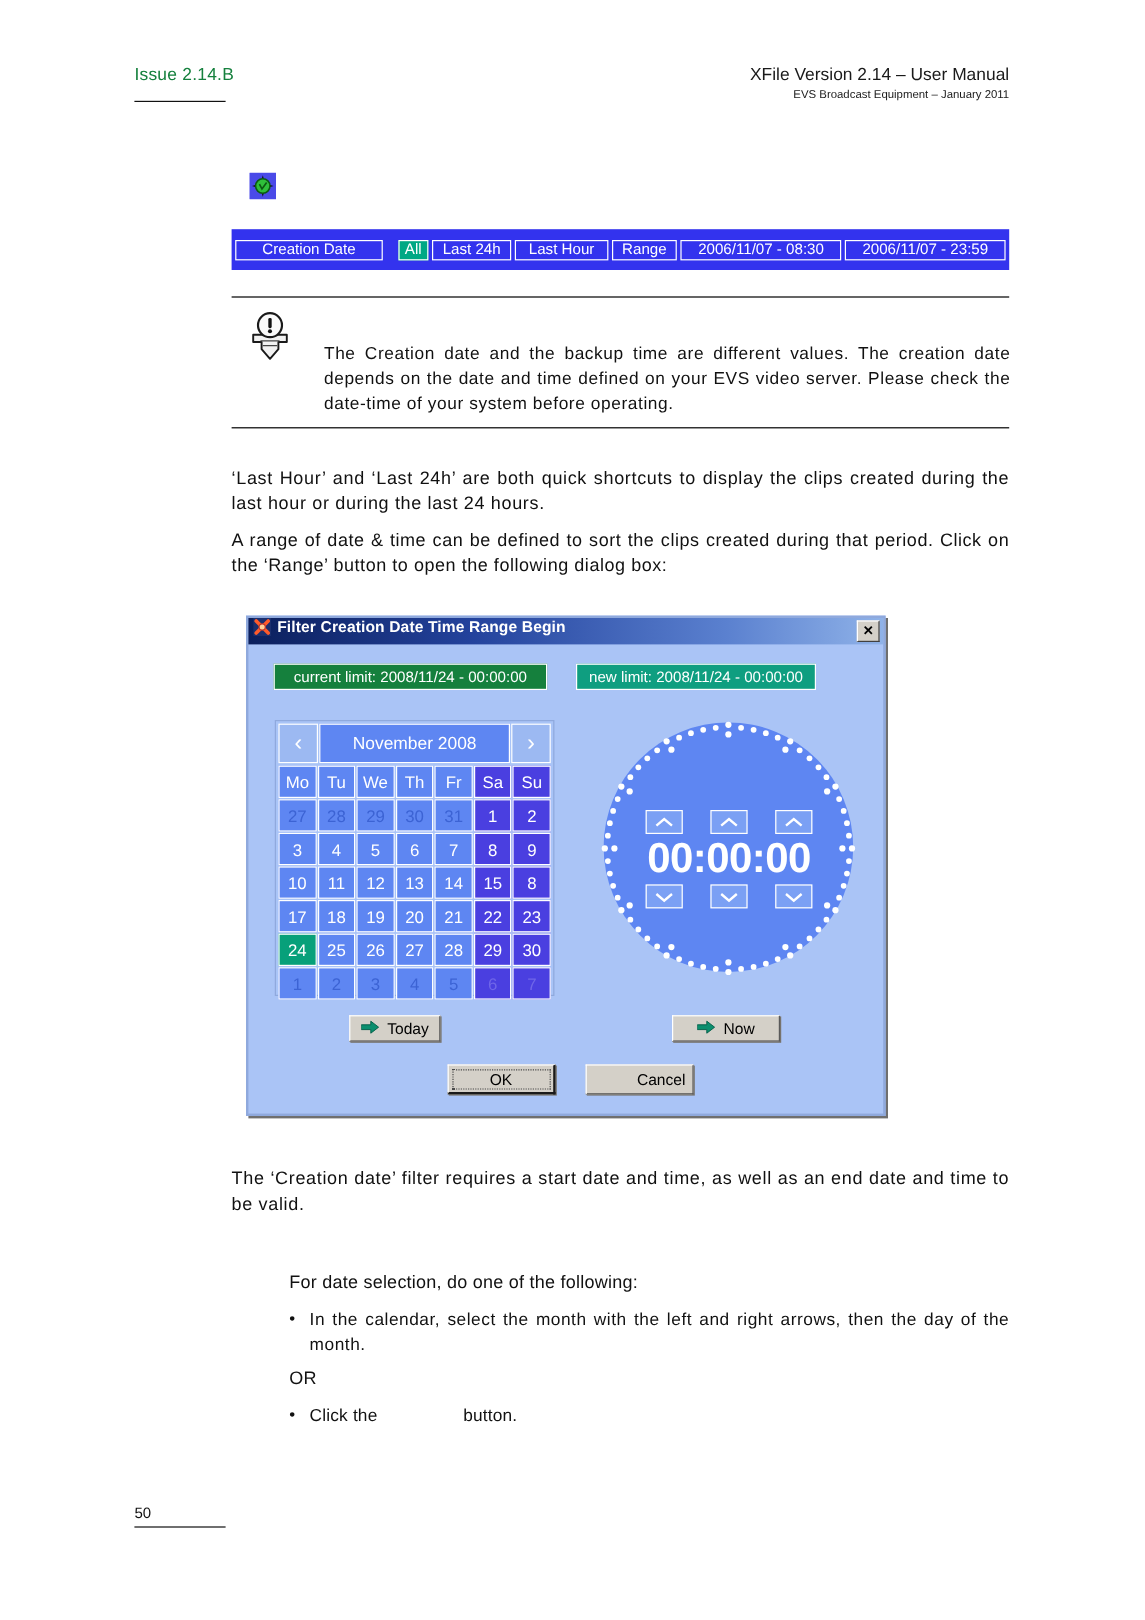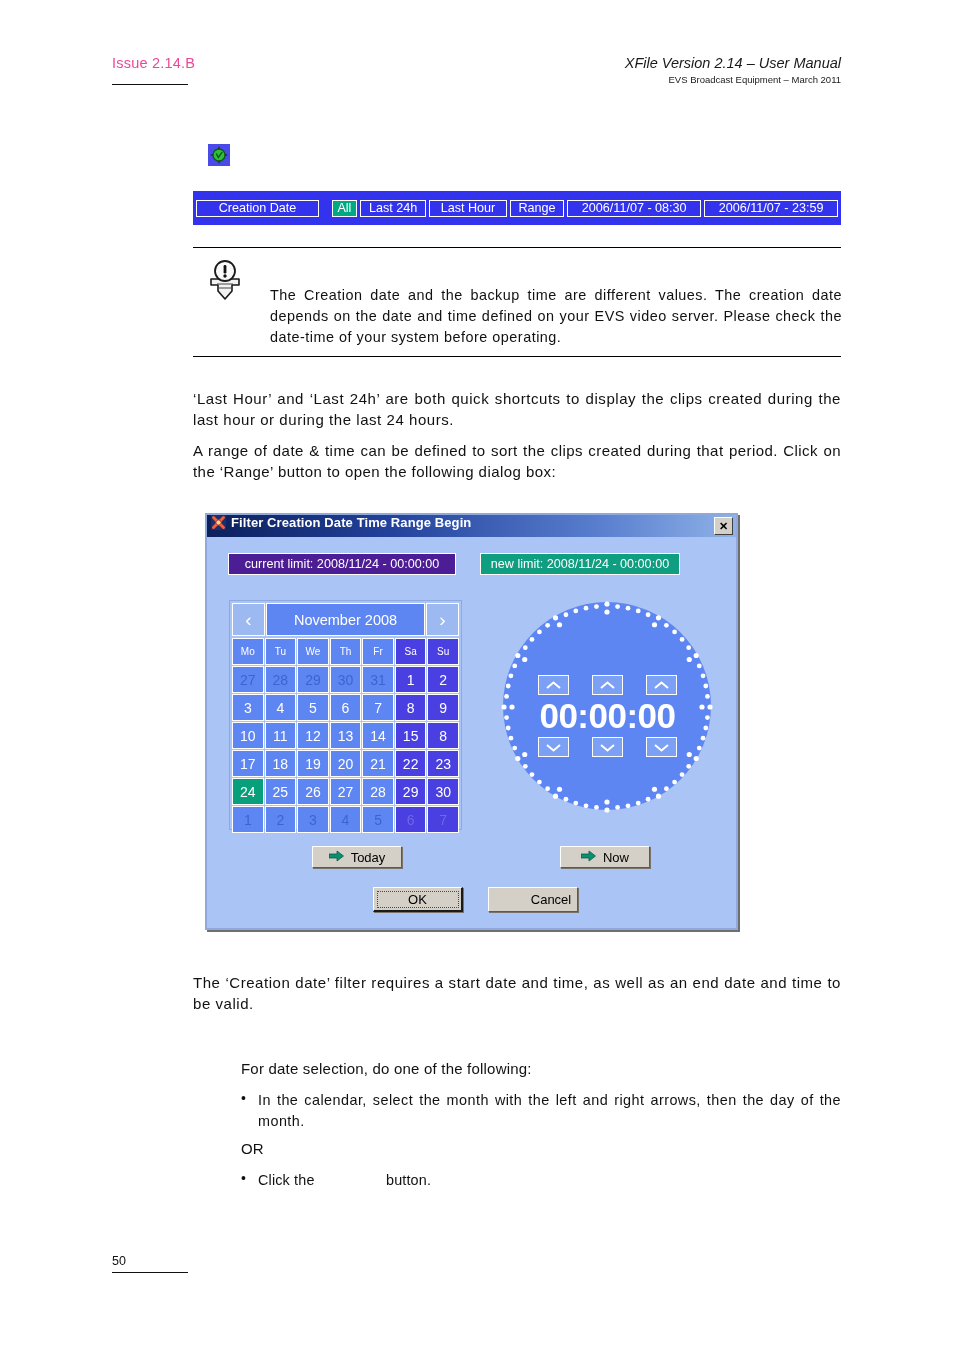--- a/index.html
+++ b/index.html
@@ -12,29 +12,29 @@
     overflow:hidden;
     -webkit-font-smoothing:none;
   }
 
   
   .page-header{
     position:absolute; left:0; top:0; width:954px; height:100px;
   }
   .hdr-left{
     position:absolute; left:112px; top:55px;
-    font-size:14.5px; letter-spacing:.2px; color:#ec4899;
+    font-size:14.5px; letter-spacing:.2px; color:#15803d;
   }
   .hdr-rule{
     position:absolute; left:112px; top:84px; width:76px; height:0;
     border-top:1.6px solid #111;
   }
   .hdr-right-title{
     position:absolute; right:113px; top:55px;
-    font-size:14.5px; color:#1a1a1a; white-space:nowrap;font-style:italic;
+    font-size:14.5px; color:#1a1a1a; white-space:nowrap;
   }
   .hdr-right-sub{
     position:absolute; right:113px; top:74px;
     font-size:9.5px; color:#1a1a1a; white-space:nowrap;
   }
 
   
   .body-text{
     position:absolute;
     font-size:15px;
@@ -139,21 +139,21 @@
     position:absolute; left:0; top:38px; width:533px; height:24px;
   }
   .limit-chip{
     position:absolute; height:22px;
     display:flex; align-items:center; justify-content:center;
     color:#ffffff; font-size:12.6px;
     border:1px solid #ffffff;
     box-sizing:border-box;
     white-space:nowrap;
   }
-  .limit-current{ left:21px; width:228px; background:#4c1d95; }
+  .limit-current{ left:21px; width:228px; background:#15803d; }
   .limit-new{ left:273px; width:200px; background:#0f9e80; }
 
   
   .calendar{
     position:absolute; left:22px; top:85px;
     width:233px; height:230px;
     background:#a9c4f7;
     border:1px solid #8fa9dd;
     box-sizing:border-box;
     padding:2px;
@@ -179,21 +179,21 @@
   }
   .cal-grid{ display:grid; grid-template-columns:repeat(7,1fr); gap:1px; }
   .cal-cell{
     height:27px;
     display:flex;align-items:center;justify-content:center;
     font-size:14px; color:#ffffff;
     border:1px solid #ffffff;
     box-sizing:border-box;
     background:#5e86f2;
   }
-  .cal-cell.head{ background:#5e86f2; font-size:10px;text-align:right; }
+  .cal-cell.head{ background:#5e86f2; font-size:14px;text-align:right; }
   .cal-cell.head.we{ background:#4a3fe0; }
   .cal-cell.weekend{ background:#4a3fe0; }
   .cal-cell.other{ color:#3c63d4; }
   .cal-cell.other.weekend{ color:#6f66e8; }
   .cal-cell.sel{ background:#07a07a; border-color:#ffffff; color:#ffffff; }
 
   
   .clock{
     position:absolute; left:288px; top:82px;
     width:225px; height:235px;
@@ -229,21 +229,21 @@
   .btn3d{
     position:absolute;
     background:#d4d0c8;
     border-top:1.5px solid #ffffff; border-left:1.5px solid #ffffff;
     border-right:1.5px solid #5a5a5a; border-bottom:1.5px solid #5a5a5a;
     box-sizing:border-box;
     display:flex;align-items:center;justify-content:center;
     font-size:13px; color:#000;
     box-shadow:1px 1px 0 #77736c;
   }
-  .btn-today{ left:105px; top:331px; width:90px; height:22px; gap:7px; }
+  .btn-today{ left:84px; top:331px; width:76px; height:22px; gap:7px; }
   .btn-now{   left:353px; top:331px; width:90px; height:22px; gap:7px; }
   .btn-ok{    left:166px; top:372px; width:90px; height:25px;
               border-top:1.5px solid #ffffff;border-left:1.5px solid #ffffff;
               border-right:2px solid #1a1a1a;border-bottom:2px solid #1a1a1a; }
   .btn-ok .okinner{
     width:80px;height:15px;border:1px dotted #4a4a4a;
     display:flex;align-items:center;justify-content:center;
     font-size:13px;
   }
   .btn-cancel{ left:281px; top:372px; width:90px; height:25px;padding-left:36px; }
@@ -267,21 +267,21 @@
     border-top:1.6px solid #111;
   }
 </style>
 </head>
 <body>
 
 <div class="page-header">
   <div class="hdr-left">Issue 2.14.B</div>
   <div class="hdr-rule"></div>
   <div class="hdr-right-title">XFile Version 2.14 – User Manual</div>
-  <div class="hdr-right-sub">EVS Broadcast Equipment – March 2011</div>
+  <div class="hdr-right-sub">EVS Broadcast Equipment – January 2011</div>
 </div>
 
 <div class="app-icon">
   <svg width="22" height="22" viewBox="0 0 22 22">
     <rect x="0" y="0" width="22" height="22" fill="#4a4ae8"></rect>
     <path d="M11 2 L13 9 L20 11 L13 13 L11 20 L9 13 L2 11 L9 9 Z" fill="#111"></path>
     <circle cx="11" cy="11" r="6" fill="#2fbf3a" stroke="#0c5a12" stroke-width="1.3"></circle>
     <path d="M8.2 9.5 L10.3 13.4 L14.2 8.1" stroke="#0c5a12" stroke-width="1.4" fill="none"></path>
   </svg>
 </div>

